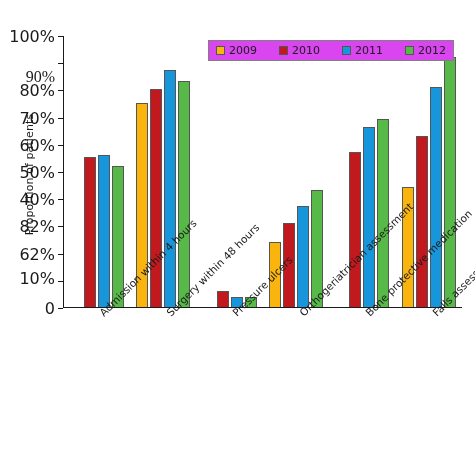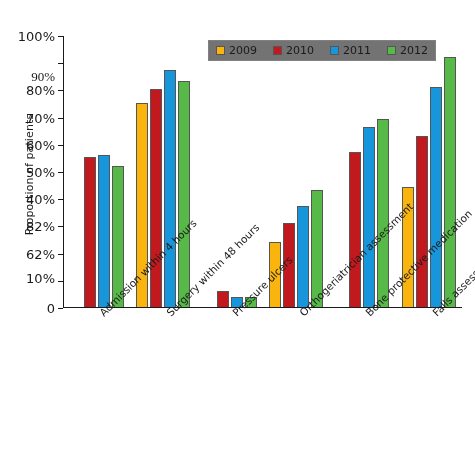--- a/index.html
+++ b/index.html
@@ -40,21 +40,21 @@
     position:absolute;left:0;bottom:0;width:100%;height:1px;
     background:#1a1a1a;
   }
   .tick{
     position:absolute;left:-5px;width:5px;height:1px;background:#1a1a1a;
   }
   .tick-label{
     position:absolute;
     right:calc(100% + 8px);
     transform:translateY(-50%);
-    font-size:13px;
+    font-size:16px;
     color:#1a1a1a;
     white-space:nowrap;
   }
 
   
   .groups{
     position:absolute;left:1px;right:0;bottom:1px;top:0;
     display:flex;
     align-items:flex-end;
   }
@@ -74,24 +74,24 @@
     box-sizing:border-box;
     min-height:0;
   }
   .bar.empty{border:none;background:transparent;}
 
   
   .legend{
     position:absolute;
     left:208px; top:40px;
     border:1px solid #808080;
-    background:#737373;
+    background:#d946ef;
     padding:4px 7px;
     display:flex;
-    gap:16px;
+    gap:22px;
   }
   .legend-item{display:flex;align-items:center;gap:4px;}
   .legend-swatch{
     width:9px;height:9px;
     border:1px solid #555555;
     box-sizing:border-box;
     display:inline-block;
   }
   .legend-label{font-size:11px;color:#1a1a1a;line-height:1;}
 

